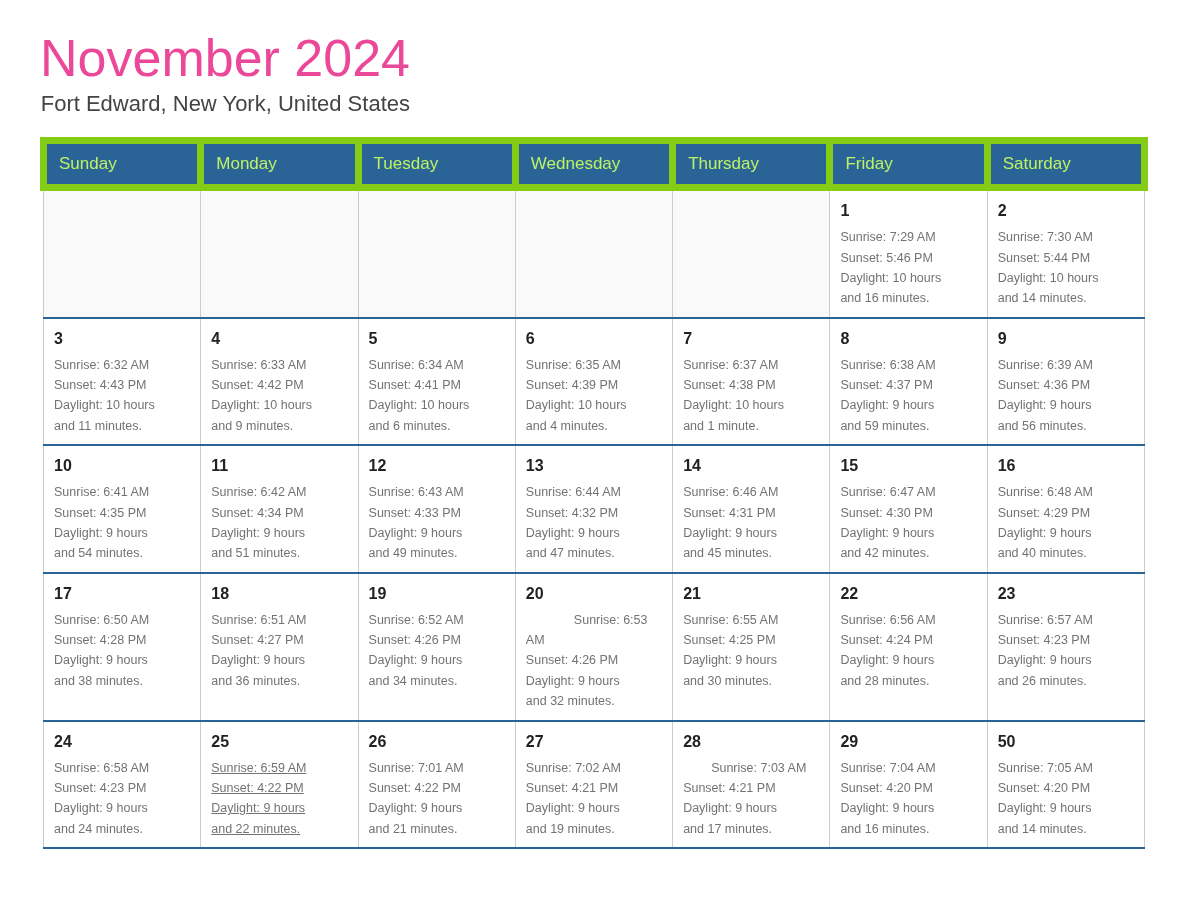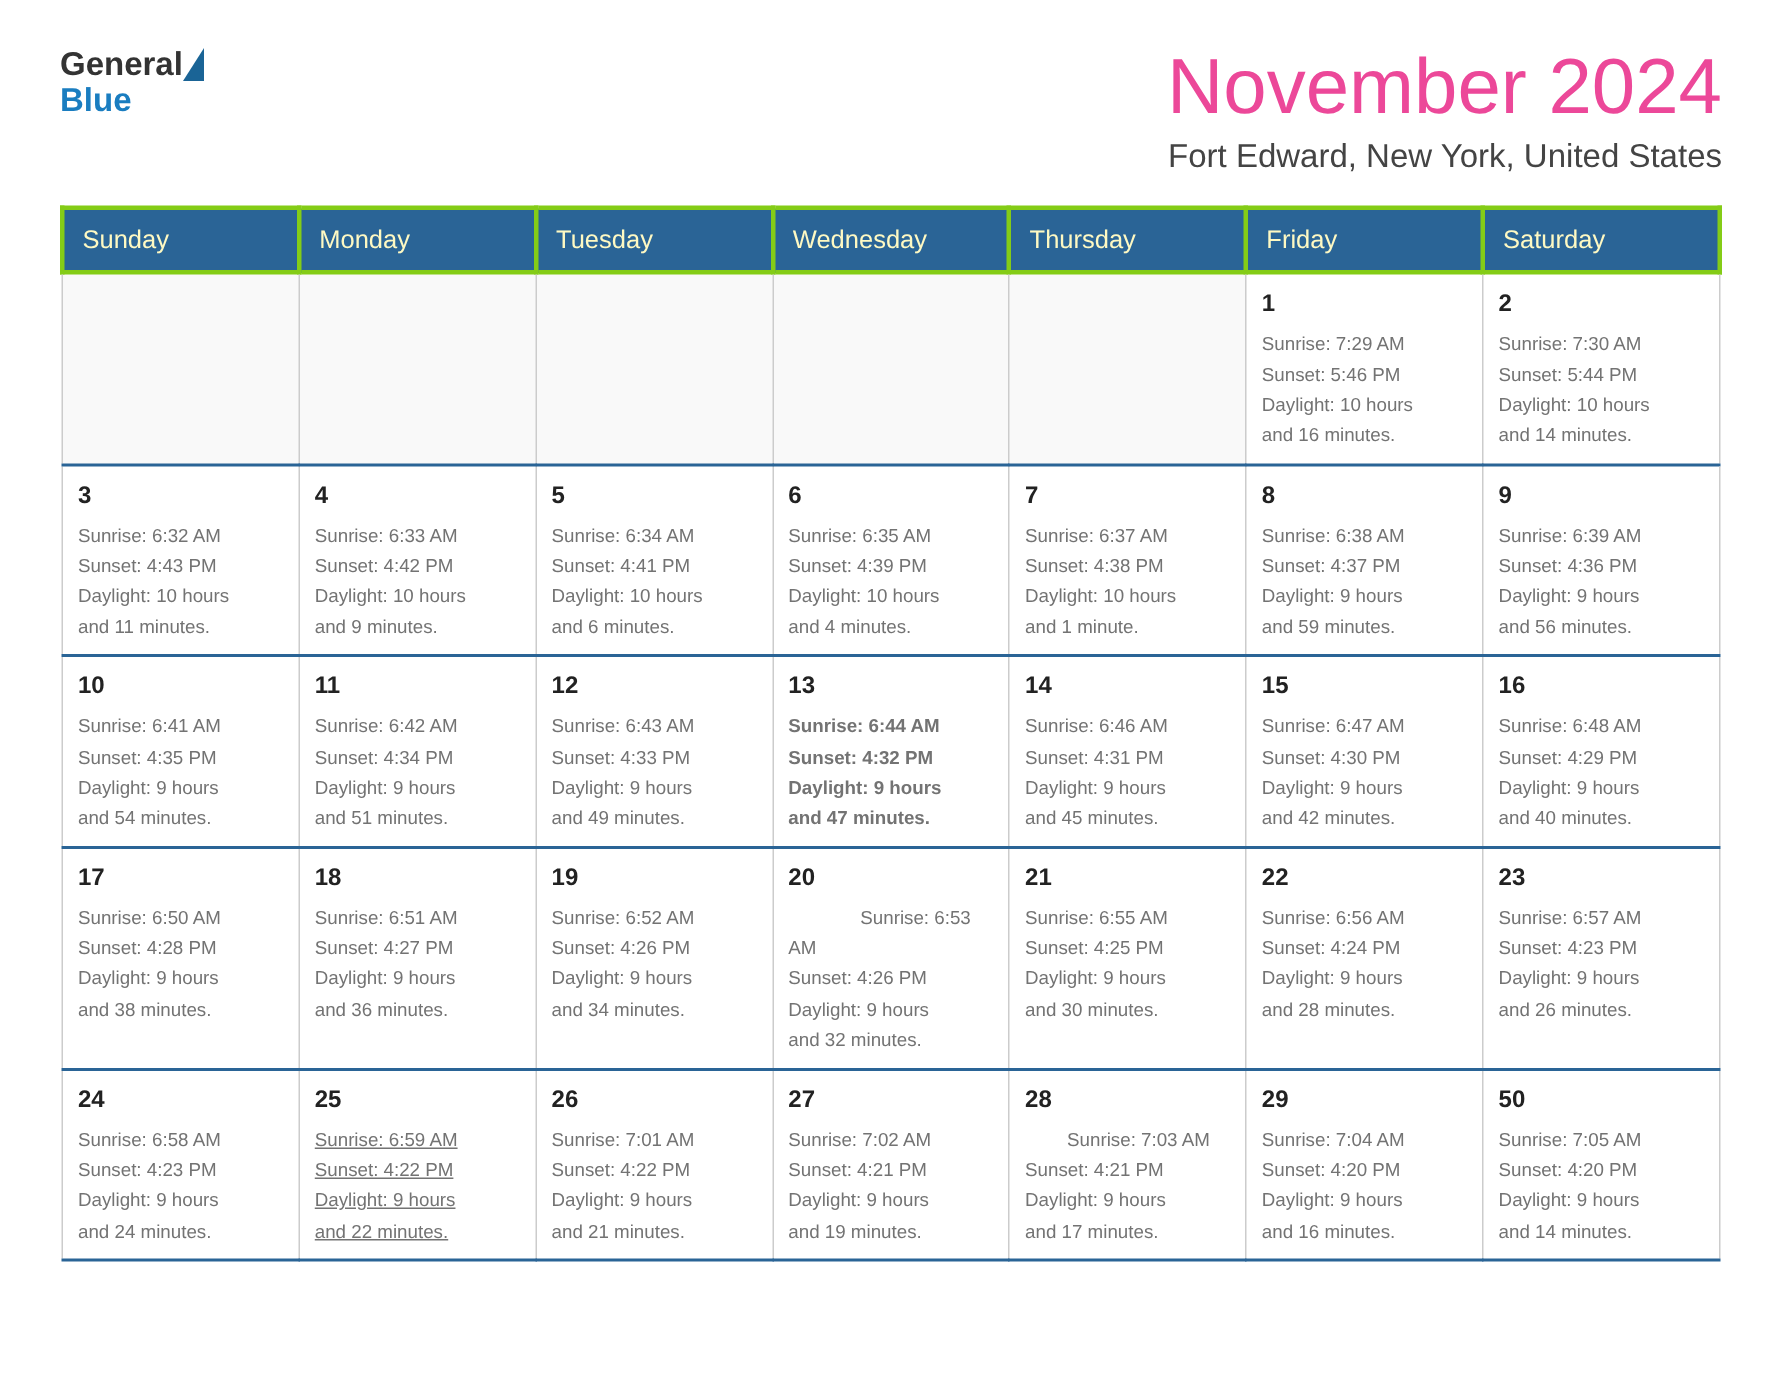--- a/index.html
+++ b/index.html
@@ -55,26 +55,26 @@
       color: #444;
       margin-top: 4px;
     }
     .calendar {
       width: 100%;
       border-collapse: collapse;
       border: 1px solid #aaa;
     }
     .calendar th {
       background-color: #2a6496;
-      color: #fef9c3;
+      color: #bef264;
       padding: 10px 12px;
       text-align: left;
       font-size: 17px;
       font-weight: normal;
-      border: 3px solid #84cc16;
+      border: 7px solid #84cc16;
     }
     .calendar td {
       vertical-align: top;
       padding: 8px 10px;
       border: 1px solid #ccc;
       width: 14.28%;
       min-height: 110px;
       font-size: 13px;
       color: #333;
       line-height: 1.5;
@@ -95,26 +95,20 @@
       border-bottom: 2px solid #2a6496;
     }
     .empty-cell {
       background: #f9f9f9;
     }
   </style>
 </head>
 <body>
 
 <div class="header">
-  <div class="logo">
-    <div>
-      <span class="logo-text-general">General</span><span class="logo-triangle"></span>
-      <span class="logo-text-blue">Blue</span>
-    </div>
-  </div>
   <div class="title-section">
     <div class="month-title">November 2024</div>
     <div class="location-title">Fort Edward, New York, United States</div>
   </div>
 </div>
 
 <table class="calendar">
   <thead>
     <tr>
     <th>Sunday</th>
@@ -178,21 +172,21 @@
 Daylight: 9 hours
 and 54 minutes.</span></td>
         <td><span class="day-number">11</span><span class="day-info" style="white-space: pre-line;">Sunrise: 6:42 AM
 Sunset: 4:34 PM
 Daylight: 9 hours
 and 51 minutes.</span></td>
         <td><span class="day-number">12</span><span class="day-info" style="white-space: pre-line;">Sunrise: 6:43 AM
 Sunset: 4:33 PM
 Daylight: 9 hours
 and 49 minutes.</span></td>
-        <td><span class="day-number">13</span><span class="day-info" style="white-space: pre-line; font-weight: bold;">Sunrise: 6:44 AM
+        <td><span class="day-number">13</span><span class="day-info" style="white-space: pre-line;">Sunrise: 6:44 AM
 Sunset: 4:32 PM
 Daylight: 9 hours
 and 47 minutes.</span></td>
         <td><span class="day-number">14</span><span class="day-info" style="white-space: pre-line;">Sunrise: 6:46 AM
 Sunset: 4:31 PM
 Daylight: 9 hours
 and 45 minutes.</span></td>
         <td><span class="day-number">15</span><span class="day-info" style="white-space: pre-line;">Sunrise: 6:47 AM
 Sunset: 4:30 PM
 Daylight: 9 hours

